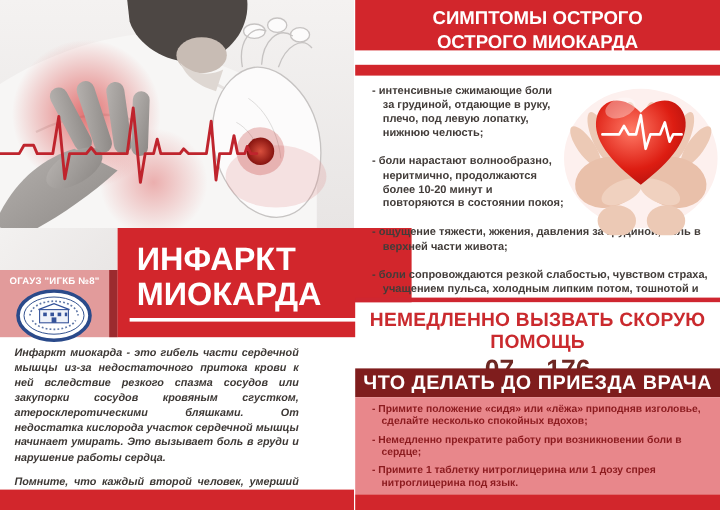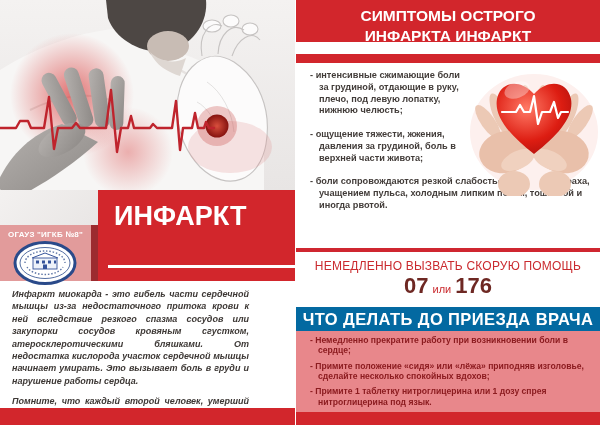--- a/index.html
+++ b/index.html
@@ -8,21 +8,21 @@
   .abs{position:absolute;}
 
   
   .photo{left:0;top:0;width:295px;height:190px;overflow:hidden;}
   .shirt-cont{left:0;top:190px;width:98px;height:35px;background:linear-gradient(135deg,#f3f1f0,#e9e6e5);}
   .pink-band{left:0;top:225px;width:98px;height:56px;background:#e29b9b;}
   .pink-band .stripe{position:absolute;right:0;top:0;width:7px;height:100%;background:#9c2b2f;}
   .org-label{position:absolute;left:0;top:5px;width:91px;text-align:center;color:#ffffff;
              font-size:8px;font-weight:bold;letter-spacing:.2px;}
   .logo-wrap{position:absolute;left:13px;top:16px;width:64px;height:44px;}
-  .title-banner{left:98px;top:190px;width:197px;height:91px;background:#d2262c;}
+  .title-banner{left:98px;top:190px;width:197px;height:91px;background:#d2262c;padding-left:48px;}
   .title-banner .t1{position:absolute;left:16px;top:12px;color:#ffffff;font-size:27px;font-weight:bold;line-height:1.08;}
   .title-banner .t2{position:absolute;left:16px;top:41px;color:#ffffff;font-size:27px;font-weight:bold;line-height:1.08;}
   .title-banner .rule{position:absolute;left:10px;right:0;bottom:13px;height:3px;background:#ffffff;}
   .left-text{left:0;top:281px;width:261px;height:127px;padding:7px 12px 0 12px;box-sizing:border-box;
              color:#3d3835;font-size:9px;font-weight:bold;font-style:italic;line-height:1.38;
              text-align:justify;overflow:hidden;}
   .left-text p{margin:0 0 8px 0;}
   .bar-left{left:0;top:408px;width:295px;height:17px;background:#d2262c;}
 
   
@@ -31,24 +31,24 @@
   .r-gap{left:296px;top:49px;width:304px;height:5px;background:#ffffff;}
   .r-bar{left:296px;top:54px;width:304px;height:9px;background:#d2262c;}
   .symptoms{left:296px;top:63px;width:304px;height:185px;padding:7px 8px 0 14px;box-sizing:border-box;overflow:hidden;border-radius:19px;}
   .symptoms > div{color:#423c39;font-size:9.2px;font-weight:bold;line-height:1.28;margin:0 0 12px 0;
                   padding-left:9px;text-indent:-9px;}
   .symptoms > div::before{content:"- ";}
   .symptoms > div:nth-of-type(-n+2){max-width:152px;}
   .hands-img{left:468px;top:58px;width:132px;height:138px;}
   .r-line{left:296px;top:248px;width:304px;height:4px;background:#cf2630;}
   .call-band{left:296px;top:252px;width:304px;height:55px;background:#ffffff;text-align:center;}
-  .call-text{margin-top:7px;color:#ca2a2e;font-size:12px;font-weight:normal;letter-spacing:.2px;}
+  .call-text{margin-top:7px;color:#ca2a2e;font-size:16px;font-weight:bold;letter-spacing:.2px;}
   .call-numbers{margin-top:1px;color:#6e2823;font-size:22px;font-weight:bold;line-height:1.05;}
   .call-numbers .conj{color:#ca2a2e;font-size:11px;font-weight:normal;margin:0 4px;}
-  .actions-header{left:296px;top:307px;width:304px;height:24px;background:#0369a1;color:#ffffff;
+  .actions-header{left:296px;top:307px;width:304px;height:24px;background:#7f1d1d;color:#ffffff;
                   text-align:center;font-size:16.5px;font-weight:bold;line-height:24px;letter-spacing:.4px;}
   .actions{left:296px;top:331px;width:304px;height:81px;background:#e8878b;
            padding:4px 8px 0 14px;box-sizing:border-box;overflow:hidden;}
   .actions > div{color:#8c1c20;font-size:8.6px;font-weight:bold;line-height:1.2;margin:0 0 5px 0;
                  padding-left:8px;text-indent:-8px;}
   .actions > div::before{content:"- ";}
   .bar-right{left:296px;top:412px;width:304px;height:13px;background:#d2262c;}
   svg{display:block;}
 </style>
 </head>
@@ -134,41 +134,43 @@
         <rect x="35" y="19.5" width="3" height="3" fill="#35539a"></rect>
         <rect x="41" y="19.5" width="2" height="3" fill="#35539a"></rect>
         <rect x="30" y="23.5" width="4" height="4.5" fill="#35539a"></rect>
         <path d="M19,17 L32,12 L45,17" fill="none" stroke="#35539a" stroke-width="1"></path>
       </svg>
     </div>
   </div>
 
   <div class="abs title-banner">
     <div class="t1">ИНФАРКТ</div>
+    <div class="t2">МИОКАРДА</div>
     <div class="rule"></div>
   </div>
 
   <div class="abs left-text">
     <p>Инфаркт миокарда - это гибель части сердечной мышцы из-за недостаточного притока крови к ней вследствие резкого спазма сосудов или закупорки сосудов кровяным сгустком, атеросклеротическими бляшками. От недостатка кислорода участок сердечной мышцы начинает умирать. Это вызывает боль в груди и нарушение работы сердца.</p>
     <p>Помните, что каждый второй человек, умерший от инфаркта миокарда, медлил с вызовом «скорой» более часа. Каждая минута без профессиональной помощи увеличивает риск летального исхода. Не медлите! Если Вы наблюдаете у себя описанные симптомы, тотчас позвоните 1-0-3!</p>
   </div>
 
   <div class="abs bar-left"></div>
 
   <div class="abs r-header">
     <div>СИМПТОМЫ ОСТРОГО</div>
-    <div>ИНФАРКТА ИНФАРКТ</div>
+    <div>ОСТРОГО МИОКАРДА</div>
   </div>
   <div class="abs r-gap"></div>
   <div class="abs r-bar"></div>
 
   <div class="abs symptoms">
 
       <div>интенсивные сжимающие боли за грудиной, отдающие в руку, плечо, под левую лопатку, нижнюю челюсть;</div>
 
+      <div>боли нарастают волнообразно, неритмично, продолжаются более 10-20 минут и повторяются в состоянии покоя;</div>
 
       <div>ощущение тяжести, жжения, давления за грудиной, боль в верхней части живота;</div>
 
       <div>боли сопровождаются резкой слабостью, чувством страха, учащением пульса, холодным липким потом, тошнотой и иногда рвотой.</div>
     </div>
 
   <div class="abs hands-img">
     <svg viewBox="0 0 132 138" width="132" height="138">
       <defs>
         <radialGradient id="heartGrad" cx="0.4" cy="0.35" r="0.85">
@@ -208,23 +210,23 @@
     <div class="call-text">НЕМЕДЛЕННО ВЫЗВАТЬ СКОРУЮ ПОМОЩЬ</div>
     <div class="call-numbers">
       <span>07</span><span class="conj">или</span><span>176</span>
     </div>
   </div>
 
   <div class="abs actions-header">ЧТО ДЕЛАТЬ ДО ПРИЕЗДА ВРАЧА</div>
 
   <div class="abs actions">
 
+      <div>Примите положение «сидя» или «лёжа» приподняв изголовье, сделайте несколько спокойных вдохов;</div>
+
       <div>Немедленно прекратите работу при возникновении боли в сердце;</div>
 
-      <div>Примите положение «сидя» или «лёжа» приподняв изголовье, сделайте несколько спокойных вдохов;</div>
-
 
       <div>Примите 1 таблетку нитроглицерина или 1 дозу спрея нитроглицерина под язык.</div>
     </div>
 
   <div class="abs bar-right"></div>
 
 </div>
 
 </body></html>

